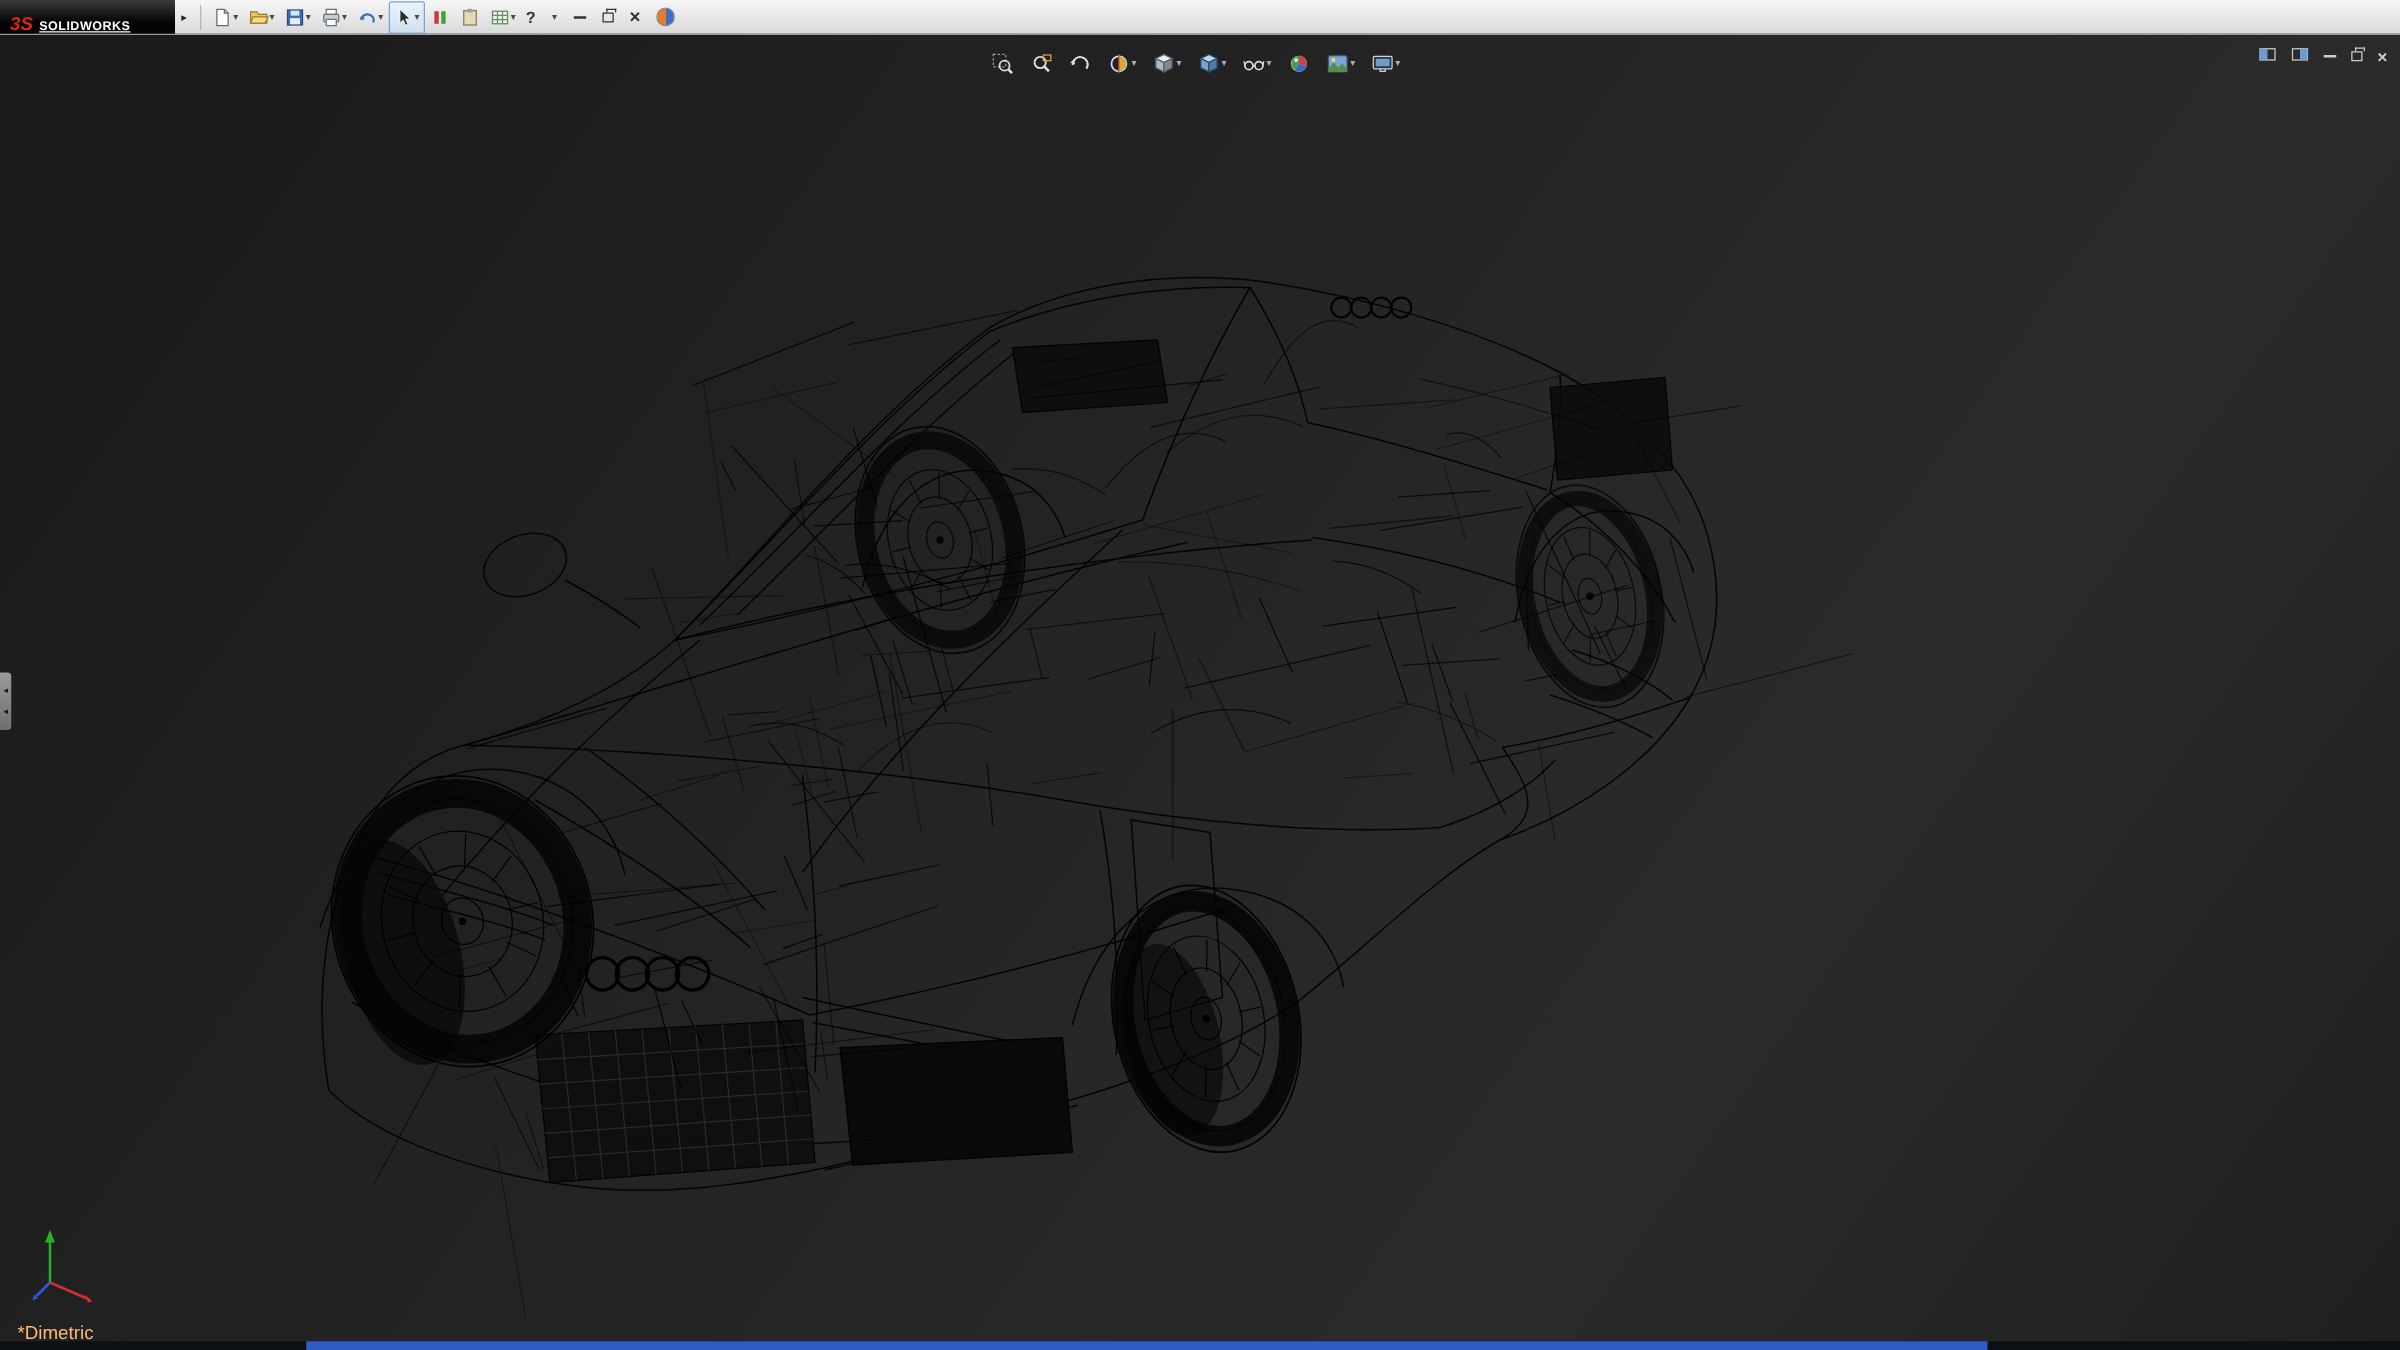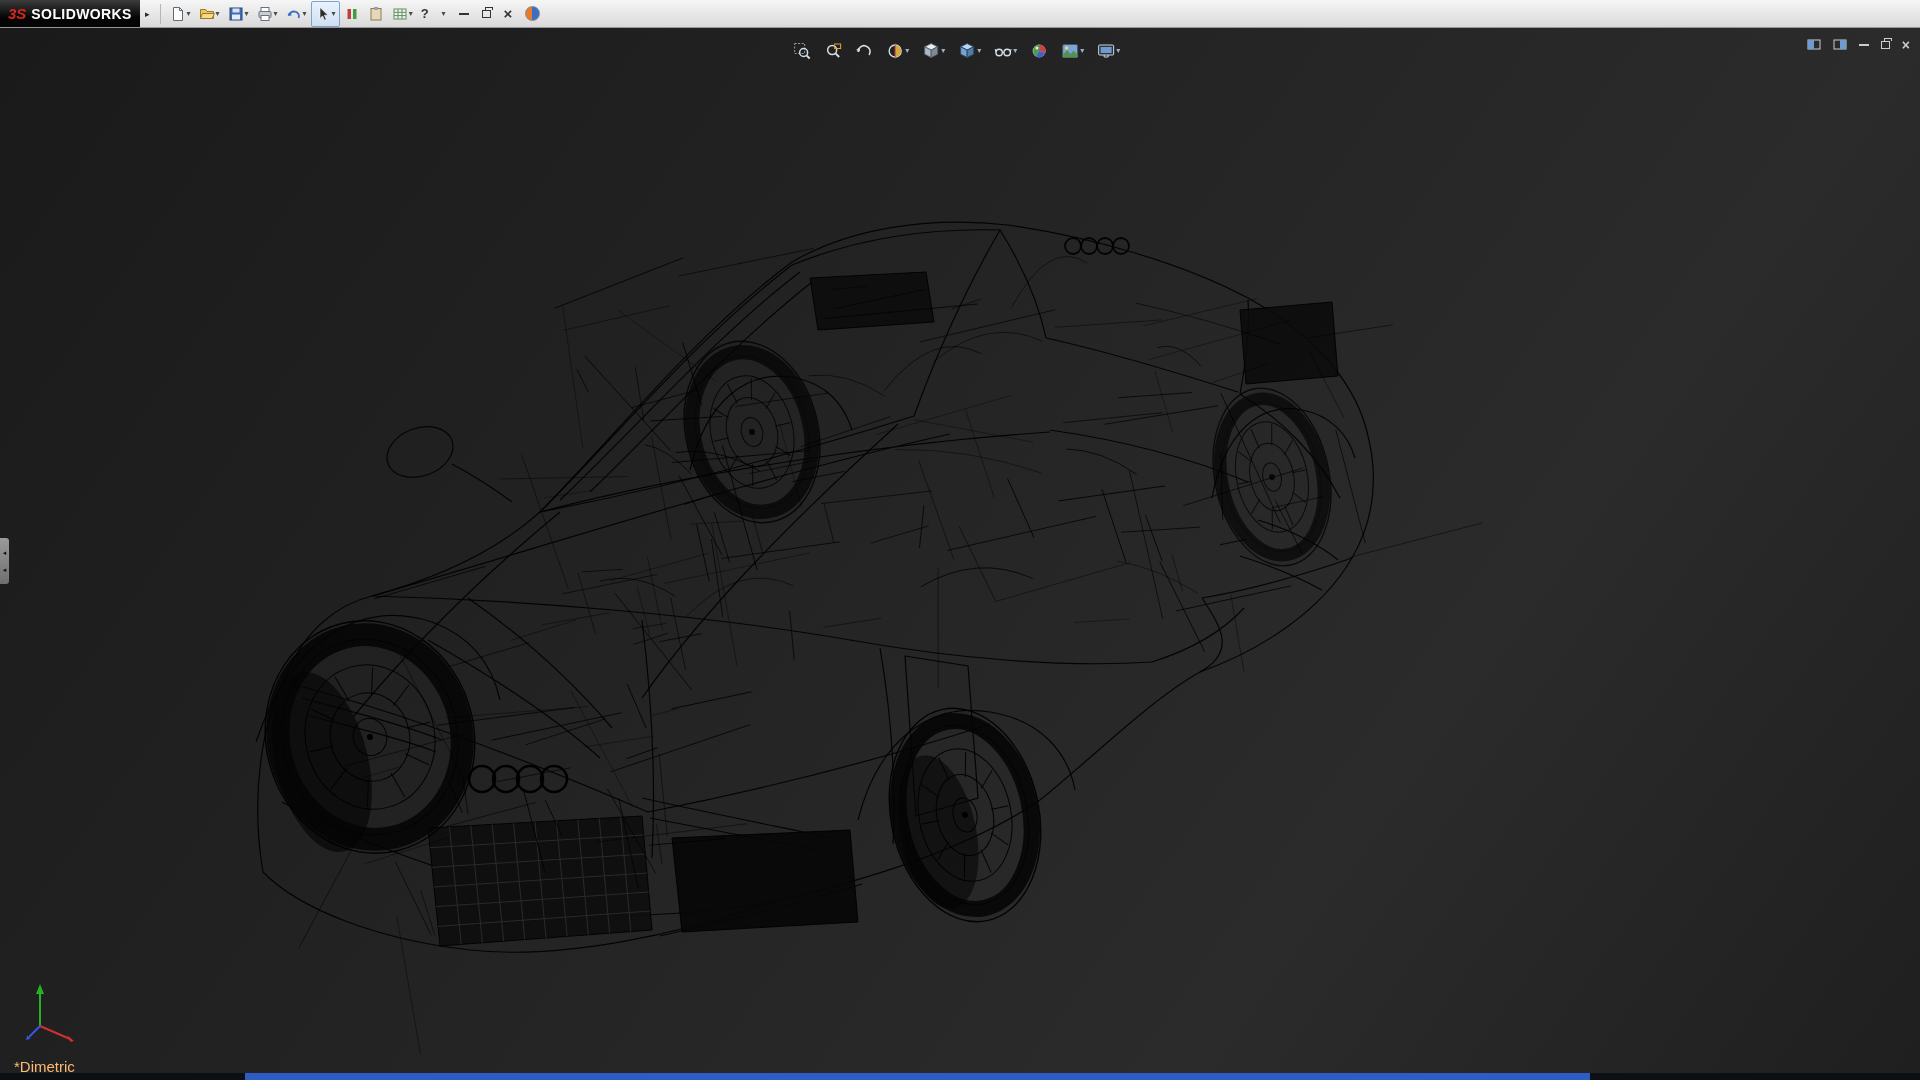--- a/index.html
+++ b/index.html
@@ -3,24 +3,24 @@
 <meta charset="utf-8">
 <style>
   html,body{margin:0;padding:0;width:1920px;height:1080px;overflow:hidden;
     font-family:"Liberation Sans",sans-serif;background:#222;}
 
   
   .titlebar{position:absolute;top:0;left:0;right:0;height:27px;z-index:40;
     background:linear-gradient(#f6f6f6,#d9d9d9);border-bottom:1px solid #979797;
     display:flex;align-items:center;}
   .logo{height:27px;width:140px;flex:0 0 auto;box-sizing:border-box;
-    background:linear-gradient(#3c3c3c,#050505 65%);display:flex;align-items:center;
+    background:linear-gradient(#3c3c3c,#050505 65%);display:flex;align-items:flex-end;
     gap:5px;padding-left:8px;}
   .ds-mark{color:#d9261c;font-weight:bold;font-style:italic;font-size:15px;line-height:1;}
-  .brand{color:#fff;font-weight:bold;font-size:14px;letter-spacing:.4px;line-height:1;}
+  .brand{color:#fff;font-weight:bold;font-size:10px;letter-spacing:.4px;line-height:1;text-decoration:underline;}
   .menu-arrow{font-size:9px;color:#222;margin:0 5px;}
   .tb-sep{width:1px;height:20px;background:#b5b5b5;margin:0 5px;flex:0 0 auto;}
   .ticon{display:flex;align-items:center;height:24px;padding:0 3px;gap:1px;border:1px solid transparent;}
   .ticon.active{border:1px solid #7da3cc;border-radius:2px;
     background:linear-gradient(#eaf2fb,#cfe0f2);}
   .caret{font-size:8px;color:#4a4a4a;line-height:1;}
   .title{flex:1;text-align:center;font-size:13px;color:#333;white-space:nowrap;
     overflow:hidden;text-overflow:ellipsis;}
   .win-controls{display:flex;align-items:center;gap:13px;padding:0 8px 0 4px;color:#333;flex:0 0 auto;}
   .help-glyph{font-size:13px;font-weight:bold;color:#333;}

